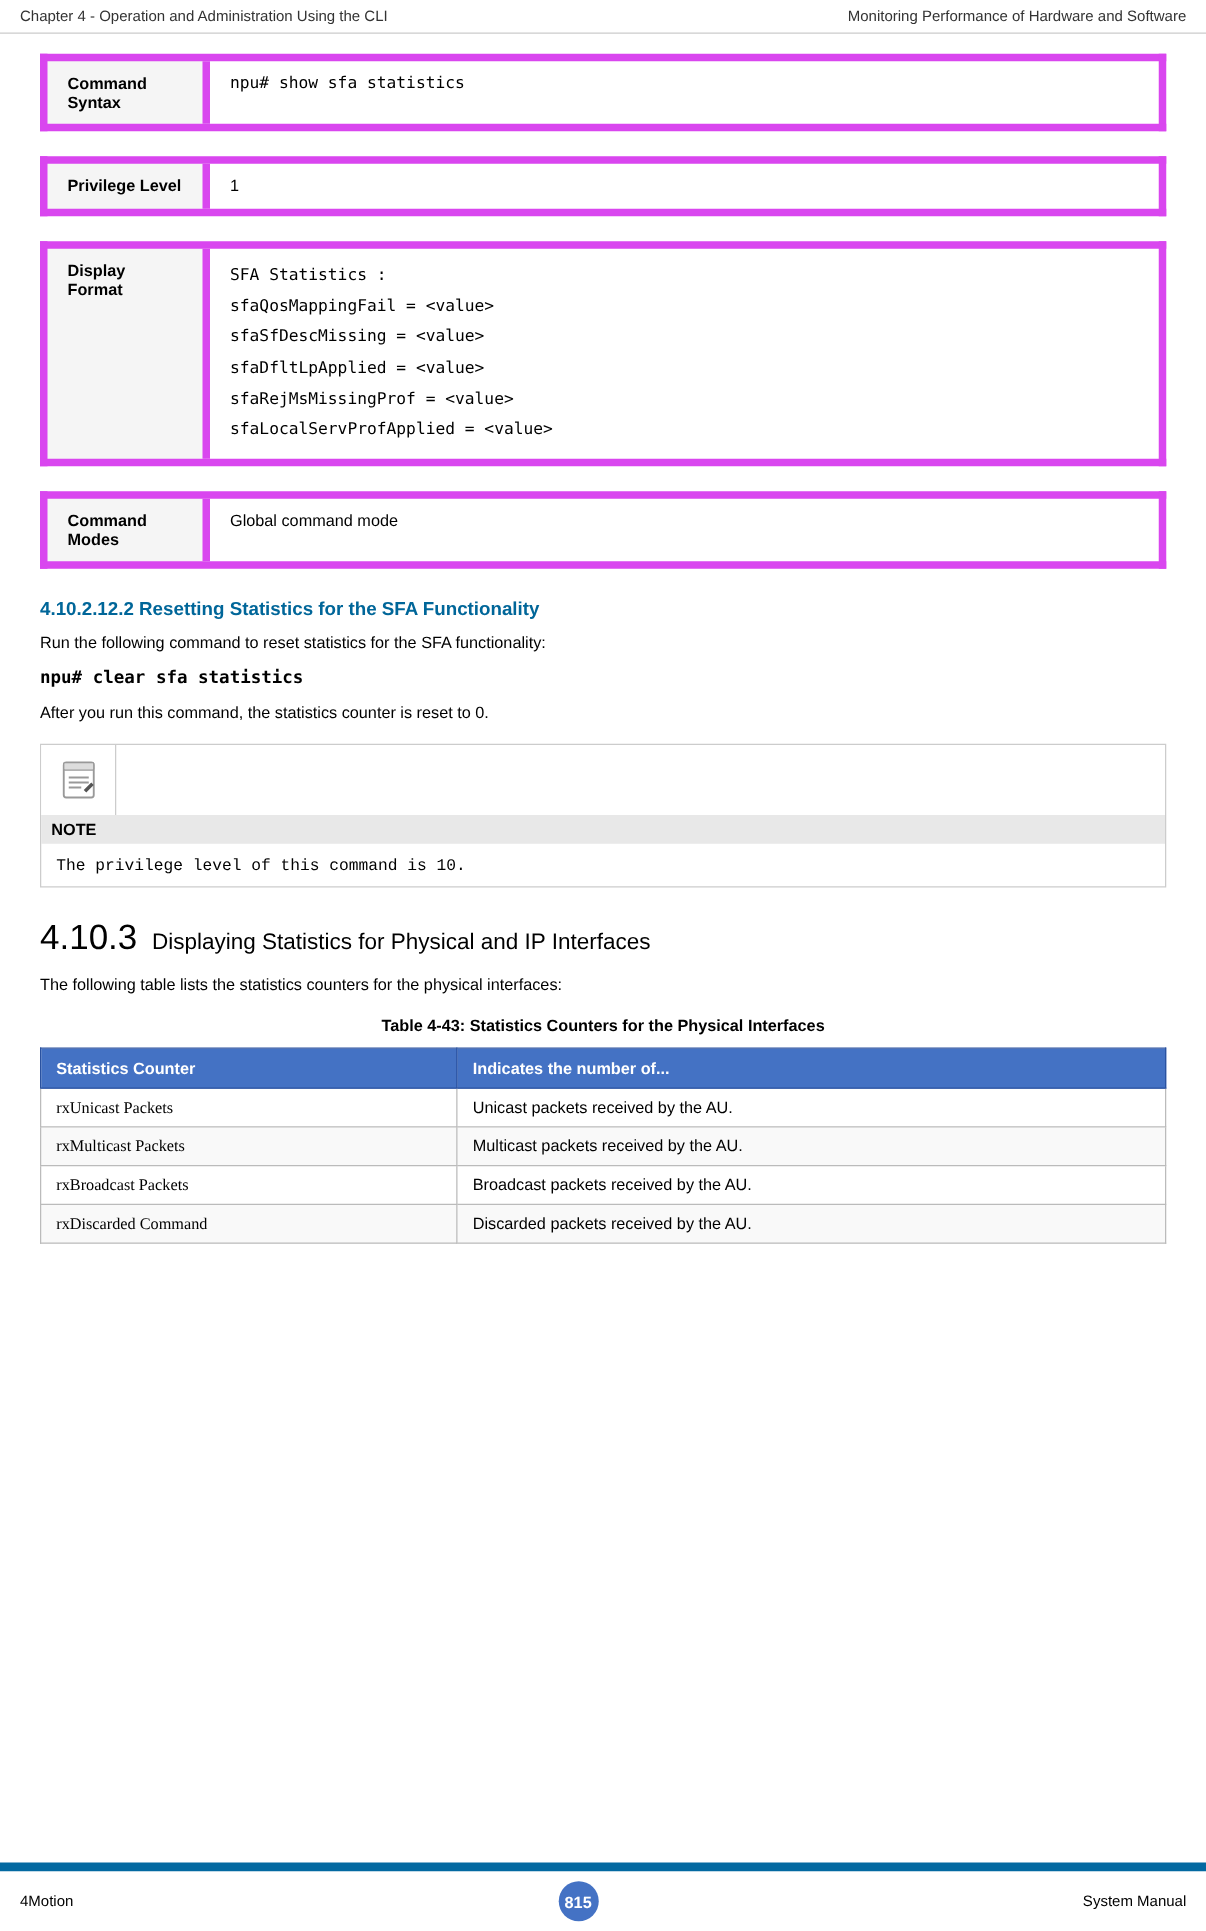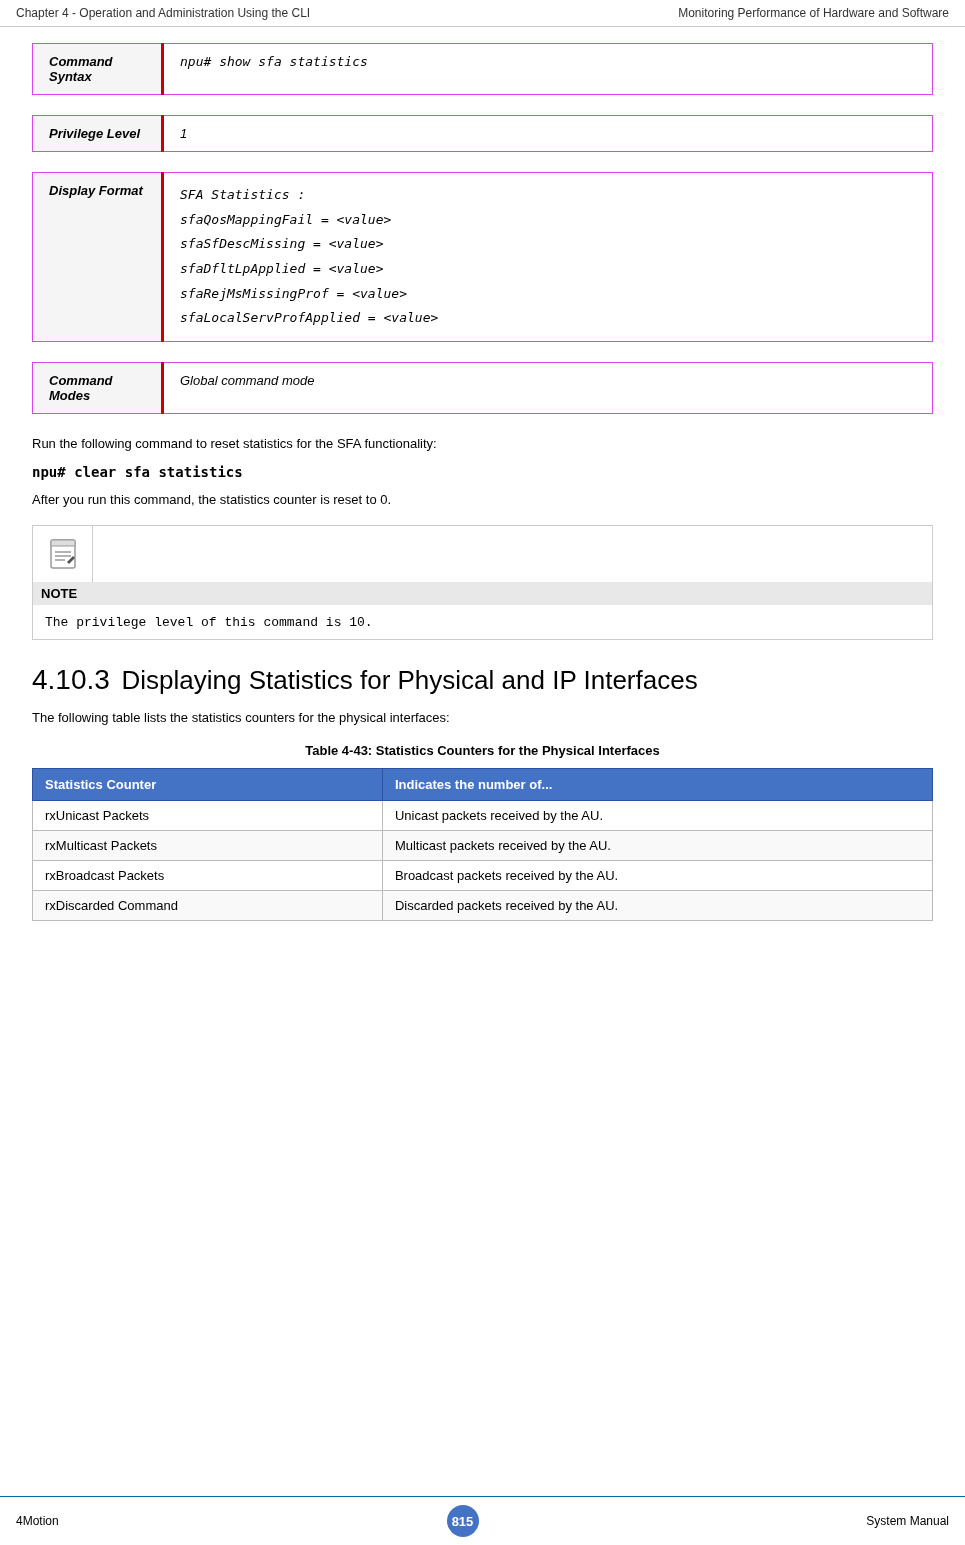--- a/index.html
+++ b/index.html
@@ -33,22 +33,21 @@
     
     .cmd-table {
       width: 100%;
       border-collapse: collapse;
       margin-bottom: 20px;
     }
 
     .cmd-table td {
       padding: 10px 16px;
       vertical-align: top;
-      border: 1px solid #d946ef;
-      font-style: italic;
+      border: 6px solid #d946ef;
     }
 
     .cmd-label-cell {
       width: 130px;
       font-weight: bold;
       font-size: 13px;
       border-right: 3px solid #c00 !important;
       background: #f5f5f5;
     }
 
@@ -132,21 +131,21 @@
     }
 
     .big-section-number {
       font-size: 28px;
       font-weight: normal;
       color: #000;
       font-family: Arial, Helvetica, sans-serif;
     }
 
     .big-section-title {
-      font-size: 26px;
+      font-size: 18px;
       font-weight: normal;
       color: #000;
       font-family: Arial, Helvetica, sans-serif;
     }
 
     
     .data-table {
       width: 100%;
       border-collapse: collapse;
       margin-top: 10px;
@@ -159,21 +158,21 @@
       padding: 8px 12px;
       text-align: left;
       font-weight: bold;
       border: 1px solid #2a52a0;
     }
 
     .data-table td {
       padding: 7px 12px;
       border: 1px solid #bbb;
       vertical-align: top;
-      font-family: Liberation Sans, sans-serif;
+      font-family: Liberation Serif, serif;
       font-size: 13px;
     }
 
     .data-table td.desc-cell {
       font-family: Liberation Sans, sans-serif;
       font-size: 13px;
     }
 
     .data-table tr:nth-child(even) td {
       background: #f9f9f9;
@@ -192,21 +191,21 @@
     
     .page-footer {
       position: absolute;
       bottom: 0;
       left: 0;
       right: 0;
       display: flex;
       justify-content: space-between;
       align-items: center;
       padding: 8px 16px;
-      border-top: 1px solid #0369a1;
+      border-top: 7px solid #0369a1;
       font-size: 12px;
     }
 
     .footer-page-num {
       background: #4472C4;
       color: #fff;
       border-radius: 50%;
       width: 32px;
       height: 32px;
       display: flex;
@@ -274,20 +273,24 @@
     <tbody>
         <tr>
       <td class="cmd-label-cell">Command Modes</td>
       <td class="cmd-value-cell">
         <span class="normal-text">Global command mode</span>
       </td>
     </tr>
   </tbody>
     </table>
 
+  <div class="section-heading">
+    <span>4.10.2.12.2</span>
+    <span>Resetting Statistics for the SFA Functionality</span>
+  </div>
 
   <p class="body-text">Run the following command to reset statistics for the SFA functionality:</p>
 
   <code class="code-inline">npu# clear sfa statistics</code>
 
   <p class="body-text">After you run this command, the statistics counter is reset to 0.</p>
 
   <div class="note-box">
     <div class="note-icon-cell">
 

